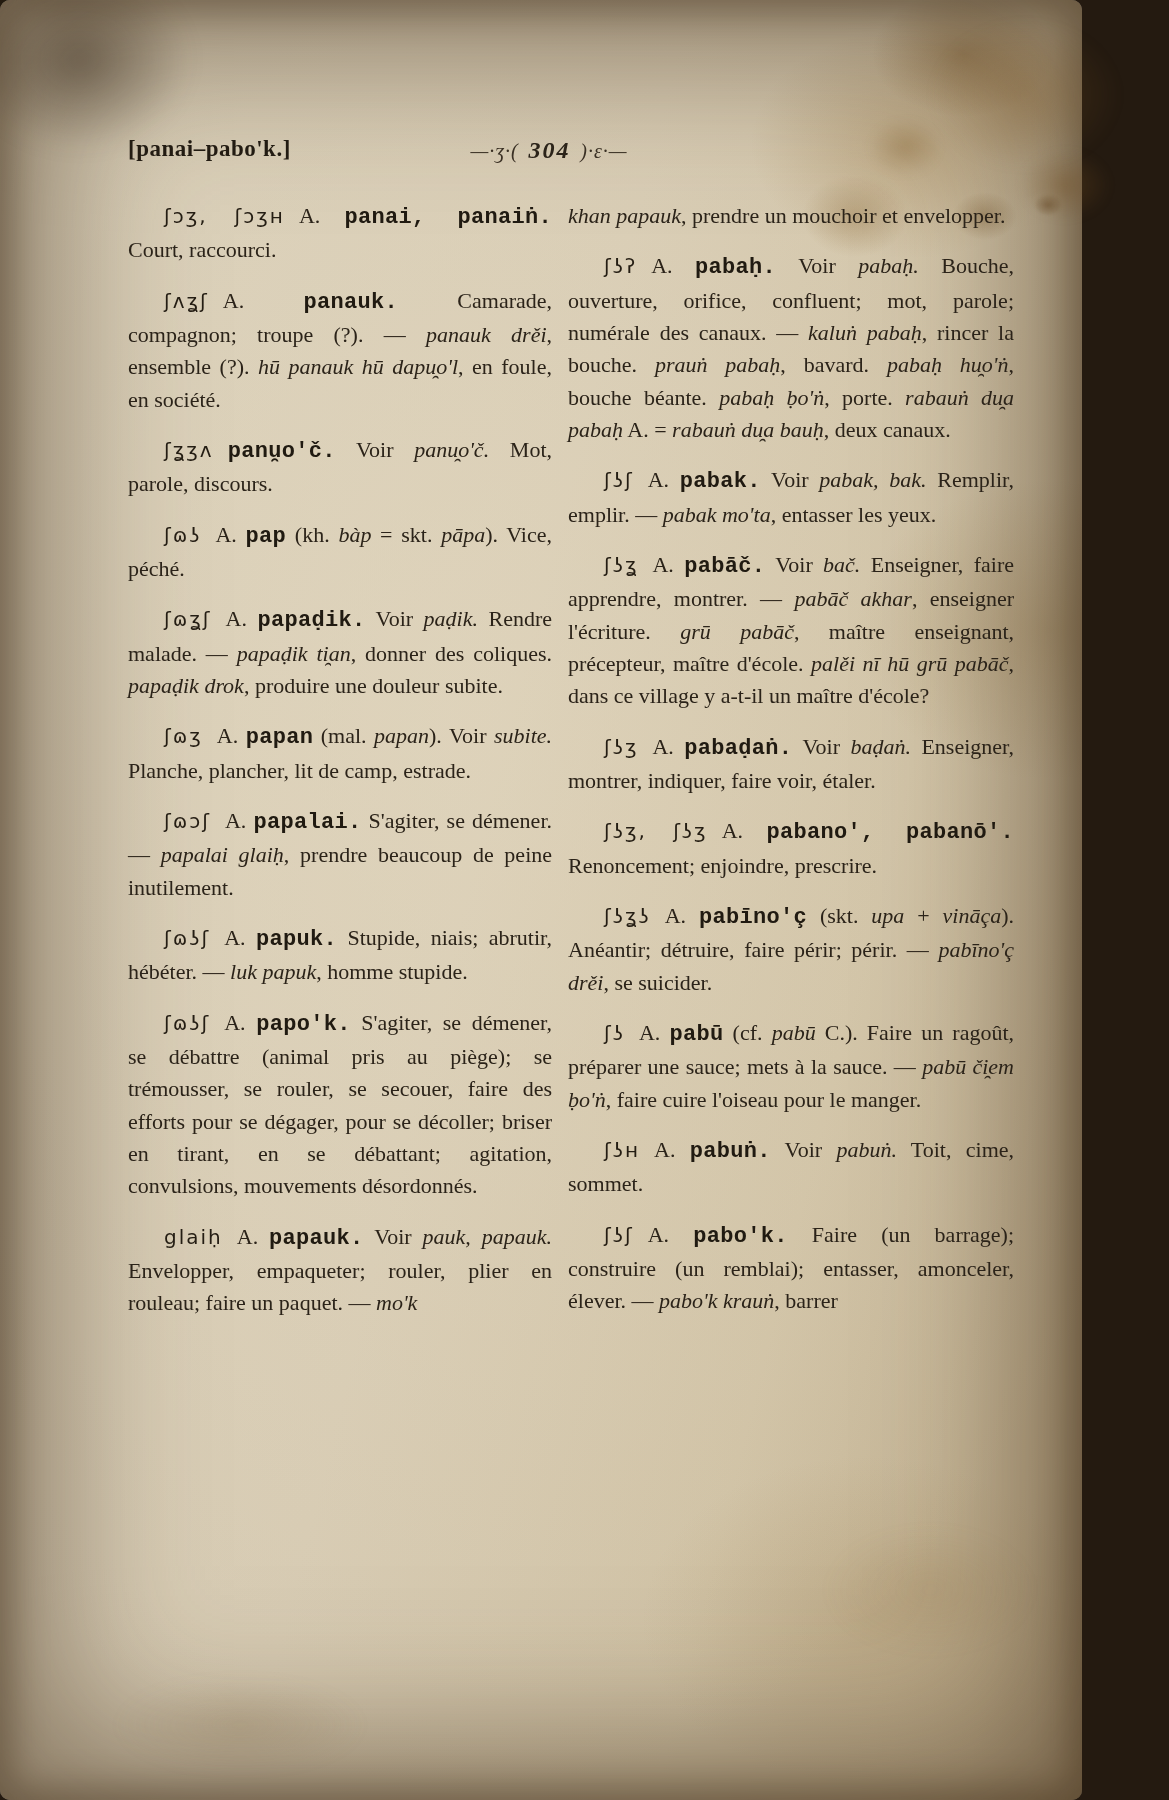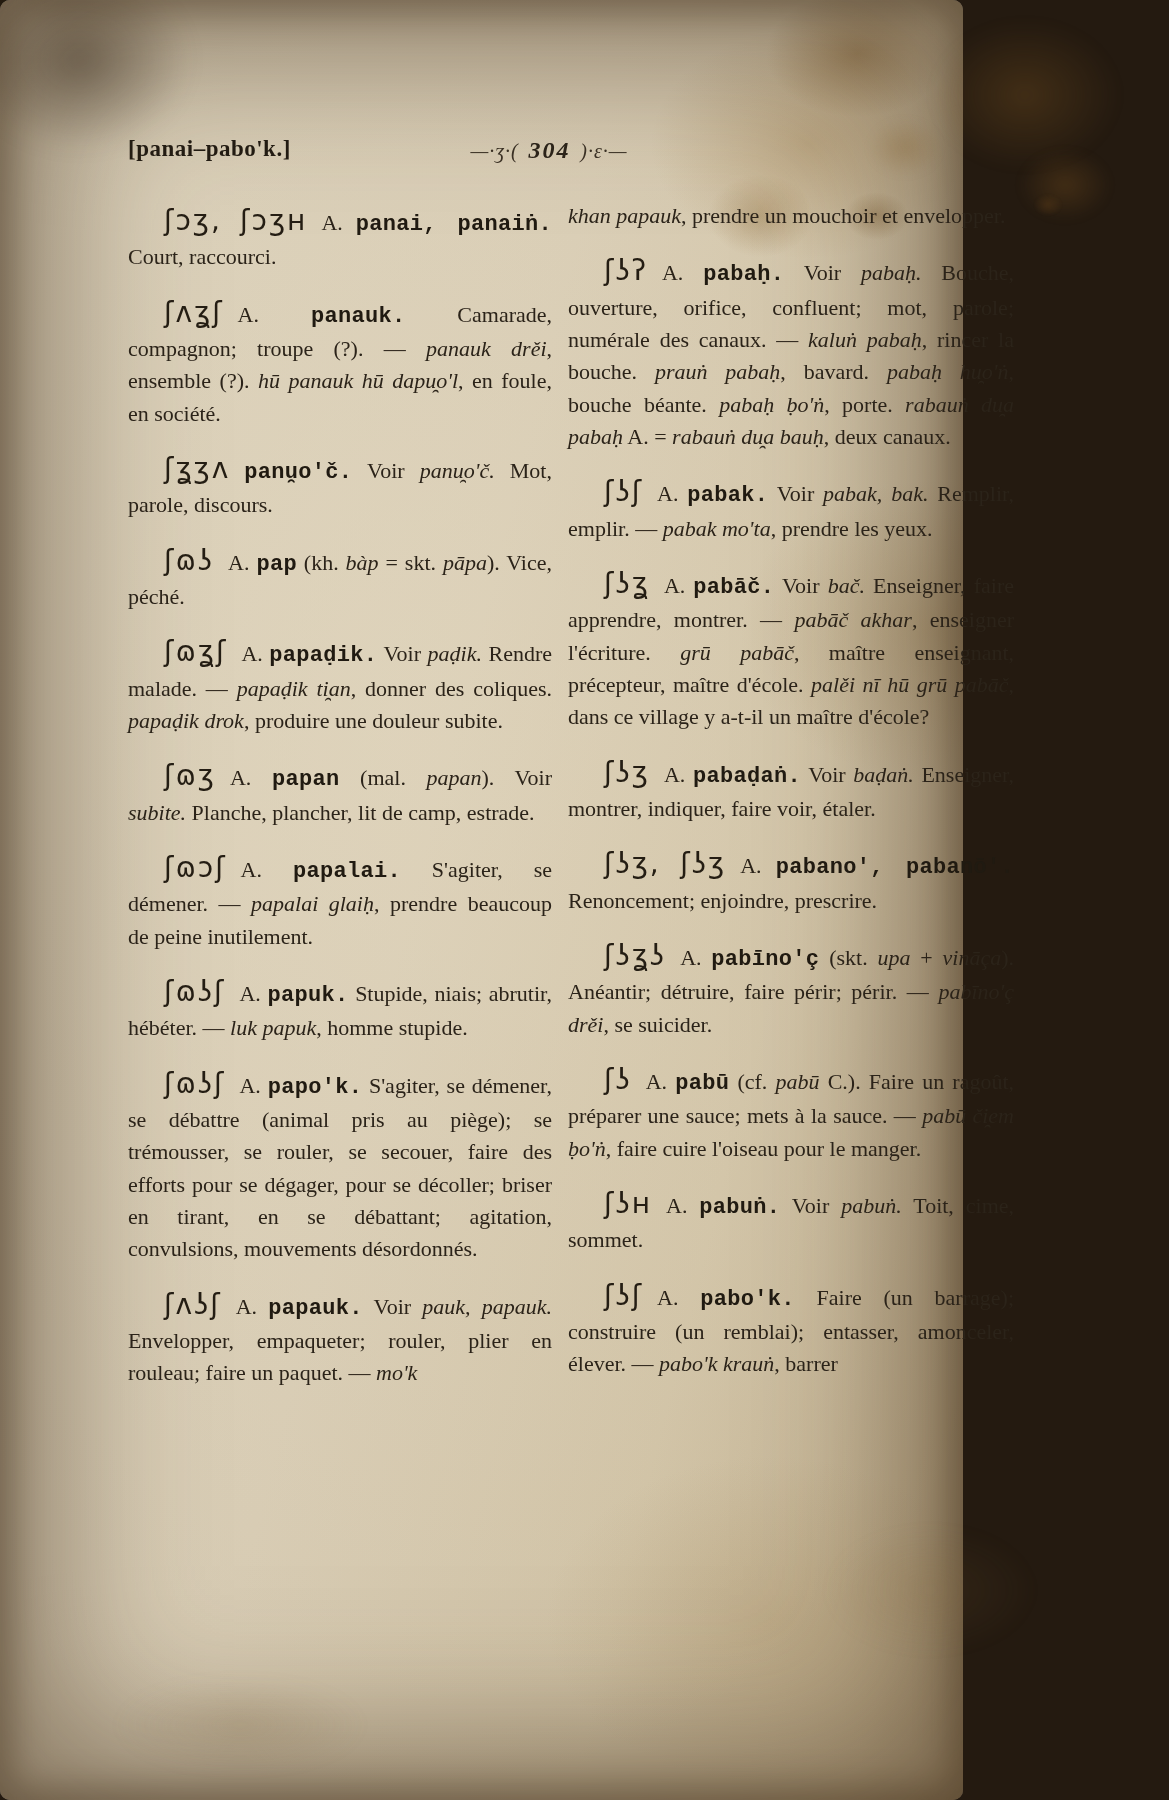--- a/index.html
+++ b/index.html
@@ -3,21 +3,21 @@
 <meta charset="utf-8">
 <style>
   html,body{margin:0;padding:0;}
   body{
     width:1169px;height:1800px;
     background:#241a10;
     font-family:"Liberation Serif","DejaVu Serif",serif;
     position:relative;overflow:hidden;
   }
   .page{
-    position:absolute;left:0;top:0;width:963px;height:1800px;
+    position:absolute;left:0;top:0;width:1082px;height:1800px;
     border-radius:10px;
     background:
       radial-gradient(ellipse 130px 90px at 89% 3%, rgba(125,88,38,0.45), rgba(125,88,38,0) 70%),
       radial-gradient(ellipse 220px 160px at 84% 8%, rgba(146,108,52,0.30), rgba(146,108,52,0) 72%),
       radial-gradient(ellipse 70px 55px at 79% 12%, rgba(130,94,42,0.30), rgba(130,94,42,0) 75%),
       radial-gradient(ellipse 40px 30px at 91% 12%, rgba(110,76,30,0.35), rgba(110,76,30,0) 80%),
       radial-gradient(ellipse 260px 200px at 97% 35%, rgba(140,110,60,0.25), rgba(140,110,60,0) 75%),
       radial-gradient(ellipse 300px 220px at 80% 90%, rgba(150,120,70,0.20), rgba(150,120,70,0) 75%),
       radial-gradient(ellipse 900px 1300px at 42% 40%, rgba(240,230,205,0.30), rgba(240,230,205,0) 85%),
       linear-gradient(104deg, #d9cfb9 0%, #d6cab2 45%, #cfc1a4 72%, #c0af8f 92%, #b2a081 100%);
@@ -54,21 +54,21 @@
   .col-left{width:424px;}
   .col-right{width:446px;}
   p.entry{
     margin:0 0 18px 0;
     font-size:22px;line-height:1.47;
     text-indent:36px;
   }
   p.entry.cont{text-indent:0;}
   .run-glyph{
     font-family:"DejaVu Sans",sans-serif;
-    font-size:28px;letter-spacing:2px;
+    font-size:20px;letter-spacing:2px;
     margin-right:14px;color:#241d13;
   }
   .run-bold{font-weight:bold;color:#201a11;letter-spacing:0.3px;font-family:Liberation Mono, monospace;}
   .run-italic{font-style:italic;margin-top:10px;}
   .run-normal{}
 </style>
 </head>
 <body>
 
 <div class="page">
@@ -94,26 +94,26 @@
       <div class="col col-left">
           <p class="entry"><span class="run-glyph">ʃɔʒ, ʃɔʒʜ</span><span class="run-normal">A. </span><span class="run-bold">panai, panaiṅ.</span><span class="run-normal"> Court, raccourci.</span></p>
           <p class="entry"><span class="run-glyph">ʃʌʓʃ</span><span class="run-normal">A. </span><span class="run-bold">panauk.</span><span class="run-normal"> Camarade, compagnon; troupe (?). — </span><span class="run-italic">panauk drěi</span><span class="run-normal">, ensemble (?). </span><span class="run-italic">hū panauk hū dapu̯o'l</span><span class="run-normal">, en foule, en société.</span></p>
           <p class="entry"><span class="run-glyph">ʃʓʒʌ</span><span class="run-bold">panu̯o'č.</span><span class="run-normal"> Voir </span><span class="run-italic">panu̯o'č.</span><span class="run-normal"> Mot, parole, discours.</span></p>
           <p class="entry"><span class="run-glyph">ʃɷʖ</span><span class="run-normal">A. </span><span class="run-bold">pap</span><span class="run-normal"> (kh. </span><span class="run-italic">bàp</span><span class="run-normal"> = skt. </span><span class="run-italic">pāpa</span><span class="run-normal">). Vice, péché.</span></p>
           <p class="entry"><span class="run-glyph">ʃɷʓʃ</span><span class="run-normal">A. </span><span class="run-bold">papaḍik.</span><span class="run-normal"> Voir </span><span class="run-italic">paḍik.</span><span class="run-normal"> Rendre malade. — </span><span class="run-italic">papaḍik ti̯an</span><span class="run-normal">, donner des coliques. </span><span class="run-italic">papaḍik drok</span><span class="run-normal">, produire une douleur subite.</span></p>
           <p class="entry"><span class="run-glyph">ʃɷʒ</span><span class="run-normal">A. </span><span class="run-bold">papan</span><span class="run-normal"> (mal. </span><span class="run-italic">papan</span><span class="run-normal">). Voir </span><span class="run-italic">subite.</span><span class="run-normal"> Planche, plancher, lit de camp, estrade.</span></p>
           <p class="entry"><span class="run-glyph">ʃɷɔʃ</span><span class="run-normal">A. </span><span class="run-bold">papalai.</span><span class="run-normal"> S'agiter, se démener. — </span><span class="run-italic">papalai glaiḥ</span><span class="run-normal">, prendre beaucoup de peine inutilement.</span></p>
           <p class="entry"><span class="run-glyph">ʃɷʖʃ</span><span class="run-normal">A. </span><span class="run-bold">papuk.</span><span class="run-normal"> Stupide, niais; abrutir, hébéter. — </span><span class="run-italic">luk papuk</span><span class="run-normal">, homme stupide.</span></p>
           <p class="entry"><span class="run-glyph">ʃɷʖʃ</span><span class="run-normal">A. </span><span class="run-bold">papo'k.</span><span class="run-normal"> S'agiter, se démener, se débattre (animal pris au piège); se trémousser, se rouler, se secouer, faire des efforts pour se dégager, pour se décoller; briser en tirant, en se débattant; agitation, convulsions, mouvements désordonnés.</span></p>
-          <p class="entry"><span class="run-glyph">ʃʌʖʃ</span><span class="run-normal">A. </span><span class="run-bold">papauk.</span><span class="run-normal"> Voir </span><span class="run-italic">pauk, papauk.</span><span class="run-normal"> Envelopper, empaqueter; rouler, plier en rouleau; faire un paquet. — </span><span class="run-italic">mo'k</span></p>
+          <p class="entry"><span class="run-glyph">glaiḥ</span><span class="run-normal">A. </span><span class="run-bold">papauk.</span><span class="run-normal"> Voir </span><span class="run-italic">pauk, papauk.</span><span class="run-normal"> Envelopper, empaqueter; rouler, plier en rouleau; faire un paquet. — </span><span class="run-italic">mo'k</span></p>
         </div>
       <div class="col col-right">
           <p class="entry cont"><span class="run-italic">khan papauk</span><span class="run-normal">, prendre un mouchoir et envelopper.</span></p>
           <p class="entry"><span class="run-glyph">ʃʖʔ</span><span class="run-normal">A. </span><span class="run-bold">pabaḥ.</span><span class="run-normal"> Voir </span><span class="run-italic">pabaḥ.</span><span class="run-normal"> Bouche, ouverture, orifice, confluent; mot, parole; numérale des canaux. — </span><span class="run-italic">kaluṅ pabaḥ</span><span class="run-normal">, rincer la bouche. </span><span class="run-italic">prauṅ pabaḥ</span><span class="run-normal">, bavard. </span><span class="run-italic">pabaḥ hu̯o'ṅ</span><span class="run-normal">, bouche béante. </span><span class="run-italic">pabaḥ ḅo'ṅ</span><span class="run-normal">, porte. </span><span class="run-italic">rabauṅ du̯a pabaḥ</span><span class="run-normal"> A. = </span><span class="run-italic">rabauṅ du̯a bauḥ</span><span class="run-normal">, deux canaux.</span></p>
-          <p class="entry"><span class="run-glyph">ʃʖʃ</span><span class="run-normal">A. </span><span class="run-bold">pabak.</span><span class="run-normal"> Voir </span><span class="run-italic">pabak, bak.</span><span class="run-normal"> Remplir, emplir. — </span><span class="run-italic">pabak mo'ta</span><span class="run-normal">, prendre les yeux.</span></p>
+          <p class="entry"><span class="run-glyph">ʃʖʃ</span><span class="run-normal">A. </span><span class="run-bold">pabak.</span><span class="run-normal"> Voir </span><span class="run-italic">pabak, bak.</span><span class="run-normal"> Remplir, emplir. — </span><span class="run-italic">pabak mo'ta</span><span class="run-normal">, entasser les yeux.</span></p>
           <p class="entry"><span class="run-glyph">ʃʖʓ</span><span class="run-normal">A. </span><span class="run-bold">pabāč.</span><span class="run-normal"> Voir </span><span class="run-italic">bač.</span><span class="run-normal"> Enseigner, faire apprendre, montrer. — </span><span class="run-italic">pabāč akhar</span><span class="run-normal">, enseigner l'écriture. </span><span class="run-italic">grū pabāč</span><span class="run-normal">, maître enseignant, précepteur, maître d'école. </span><span class="run-italic">palěi nī hū grū pabāč</span><span class="run-normal">, dans ce village y a-t-il un maître d'école?</span></p>
           <p class="entry"><span class="run-glyph">ʃʖʒ</span><span class="run-normal">A. </span><span class="run-bold">pabaḍaṅ.</span><span class="run-normal"> Voir </span><span class="run-italic">baḍaṅ.</span><span class="run-normal"> Enseigner, montrer, indiquer, faire voir, étaler.</span></p>
           <p class="entry"><span class="run-glyph">ʃʖʒ, ʃʖʒ</span><span class="run-normal">A. </span><span class="run-bold">pabano', pabanō'.</span><span class="run-normal"> Renoncement; enjoindre, prescrire.</span></p>
           <p class="entry"><span class="run-glyph">ʃʖʓʖ</span><span class="run-normal">A. </span><span class="run-bold">pabīno'ç</span><span class="run-normal"> (skt. </span><span class="run-italic">upa</span><span class="run-normal"> + </span><span class="run-italic">vināça</span><span class="run-normal">). Anéantir; détruire, faire périr; périr. — </span><span class="run-italic">pabīno'ç drěi</span><span class="run-normal">, se suicider.</span></p>
           <p class="entry"><span class="run-glyph">ʃʖ</span><span class="run-normal">A. </span><span class="run-bold">pabū</span><span class="run-normal"> (cf. </span><span class="run-italic">pabū</span><span class="run-normal"> C.). Faire un ragoût, préparer une sauce; mets à la sauce. — </span><span class="run-italic">pabū či̯em ḅo'ṅ</span><span class="run-normal">, faire cuire l'oiseau pour le manger.</span></p>
           <p class="entry"><span class="run-glyph">ʃʖʜ</span><span class="run-normal">A. </span><span class="run-bold">pabuṅ.</span><span class="run-normal"> Voir </span><span class="run-italic">pabuṅ.</span><span class="run-normal"> Toit, cime, sommet.</span></p>
           <p class="entry"><span class="run-glyph">ʃʖʃ</span><span class="run-normal">A. </span><span class="run-bold">pabo'k.</span><span class="run-normal"> Faire (un barrage); construire (un remblai); entasser, amonceler, élever. — </span><span class="run-italic">pabo'k krauṅ</span><span class="run-normal">, barrer</span></p>
         </div>
     </div>
   </div>

